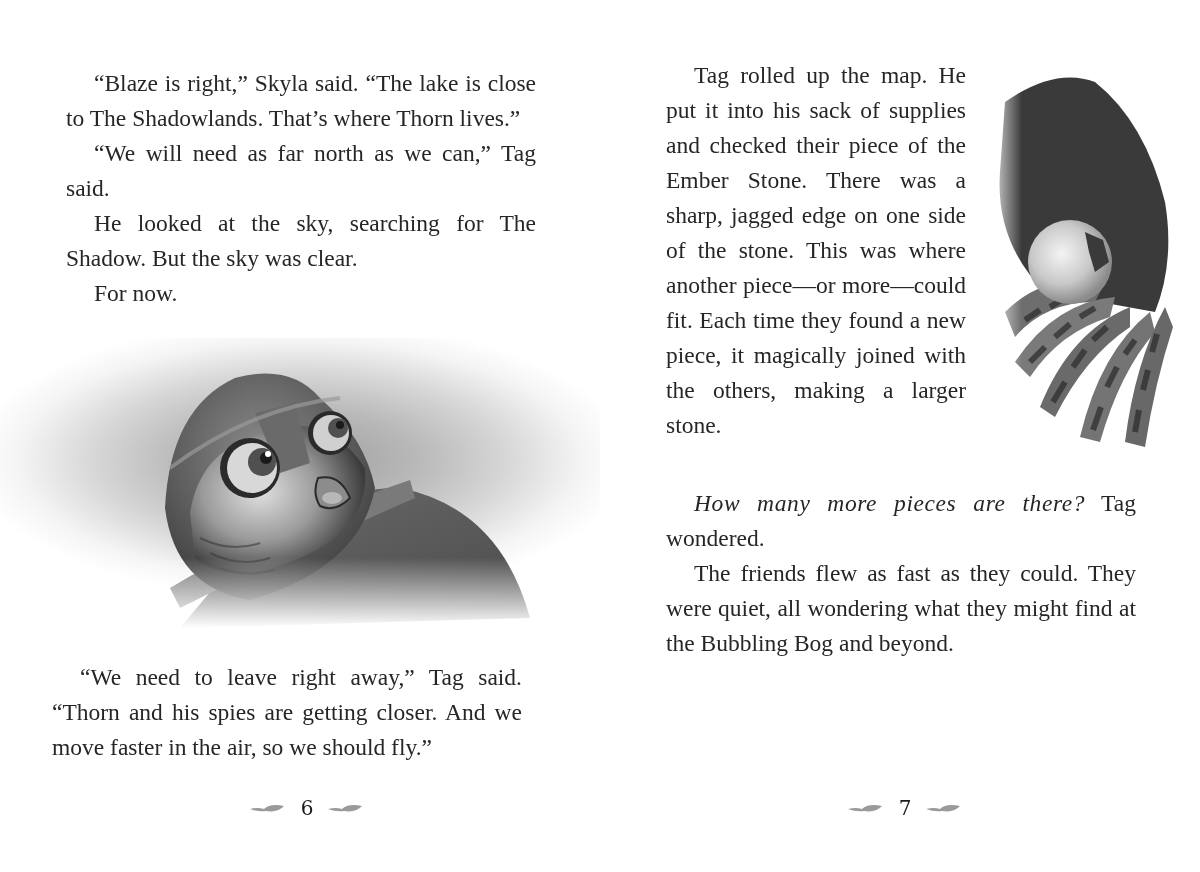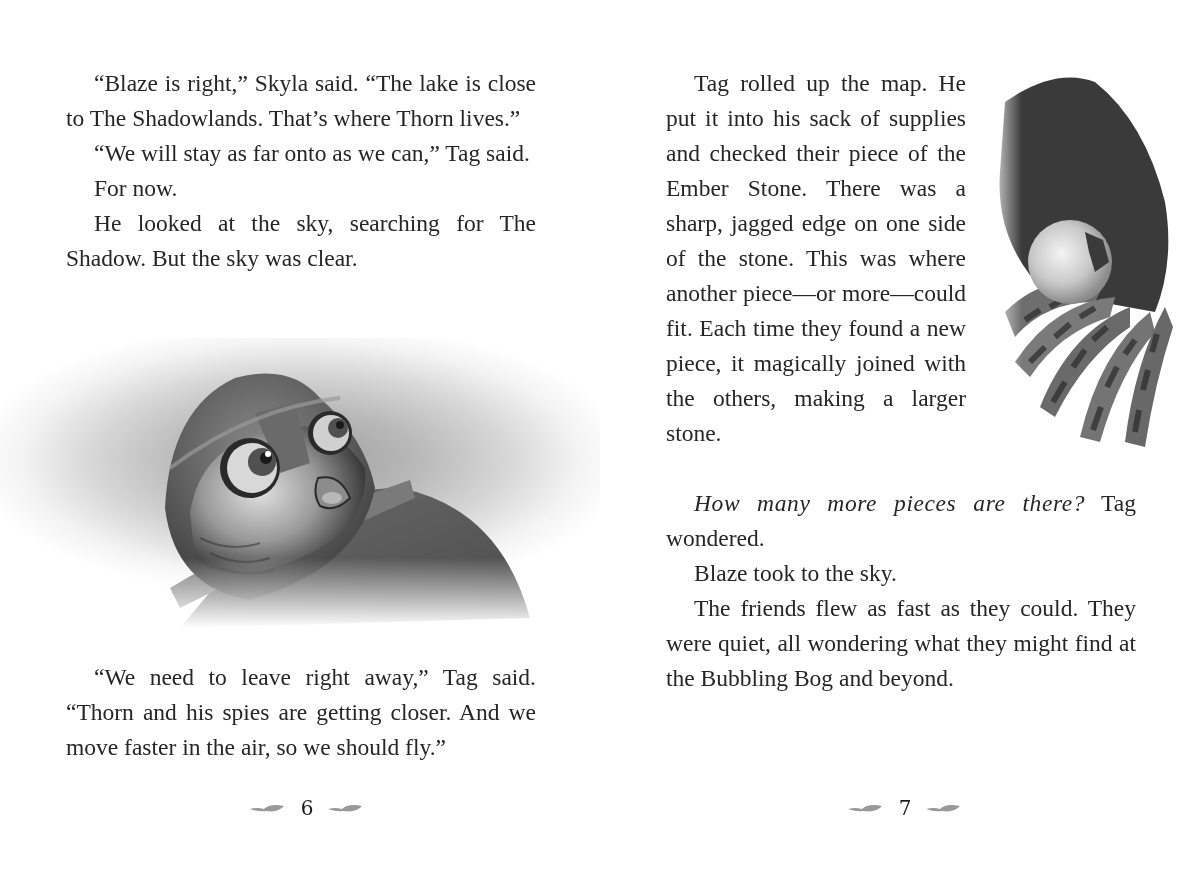--- a/index.html
+++ b/index.html
@@ -31,24 +31,24 @@
       text-align-last: auto;
     }
     .text-block p {
       margin: 0;
       text-indent: 28px;
     }
     .text-block em { letter-spacing: 0.6px; }
 
     
     .lt-top { left: 66px; top: 66px; width: 470px; }
-    .lt-bottom { left: 66px; top: 660px; width: 470px; }
-
-    
-    .rt-top { left: 666px; top: 66px; width: 300px; }
+    .lt-bottom { left: 52px; top: 660px; width: 470px; }
+
+    
+    .rt-top { left: 666px; top: 58px; width: 300px; }
     .rt-bottom { left: 666px; top: 486px; width: 470px; }
 
     
     .illus-owl {
       position: absolute;
       left: 0;
       top: 338px;
       width: 600px;
       height: 290px;
       overflow: hidden;
@@ -93,23 +93,23 @@
     }
     .leaf svg { display: block; }
   </style>
 </head>
 <body>
 
 <div class="page page-left"></div>
 
 <div class="text-block lt-top">
   <p>“Blaze is right,” Skyla said. “The lake is close to The Shadowlands. That’s where Thorn lives.”</p>
-  <p>“We will stay as far onto as we can,” Tag said.</p>
+  <p>“We will need as far north as we can,” Tag said.</p>
+  <p>He looked at the sky, searching for The Shadow. But the sky was clear.</p>
   <p>For now.</p>
-  <p>He looked at the sky, searching for The Shadow. But the sky was clear.</p>
 </div>
 
 <div class="illus-owl">
   <div class="bg"></div>
   <svg width="600" height="290" viewBox="0 0 600 290" style="position:absolute;left:0;top:0">
     <defs>
       <radialGradient id="helm" cx="45%" cy="35%" r="70%">
         <stop offset="0%" stop-color="#8a8a8a"></stop>
         <stop offset="60%" stop-color="#5c5c5c"></stop>
         <stop offset="100%" stop-color="#3a3a3a"></stop>
@@ -213,21 +213,20 @@
 
     <circle cx="85" cy="200" r="42" fill="url(#stone)"></circle>
     <path d="M100 170 L118 178 L124 200 L110 210 L104 190 Z" fill="#3a3a3a"></path>
 
     <rect x="0" y="0" width="205" height="390" fill="url(#wingFade)"></rect>
   </svg>
 </div>
 
 <div class="text-block rt-bottom">
   <p><em>How many more pieces are there?</em><span> Tag wondered.</span></p>
-  <p>Blaze took to the sky.</p>
   <p>The friends flew as fast as they could. They were quiet, all wondering what they might find at the Bubbling Bog and beyond.</p>
 </div>
 
 <div class="folio folio-right">
   <span class="leaf">
     <svg width="36" height="12" viewBox="0 0 36 12">
         <path d="M0 7 Q8 5 14 7 Q20 1 34 4 Q28 11 16 9 Q8 10 0 7 Z" fill="#9a9a9a"></path>
       </svg>
   </span>
   <span class="folio-num">7</span>

